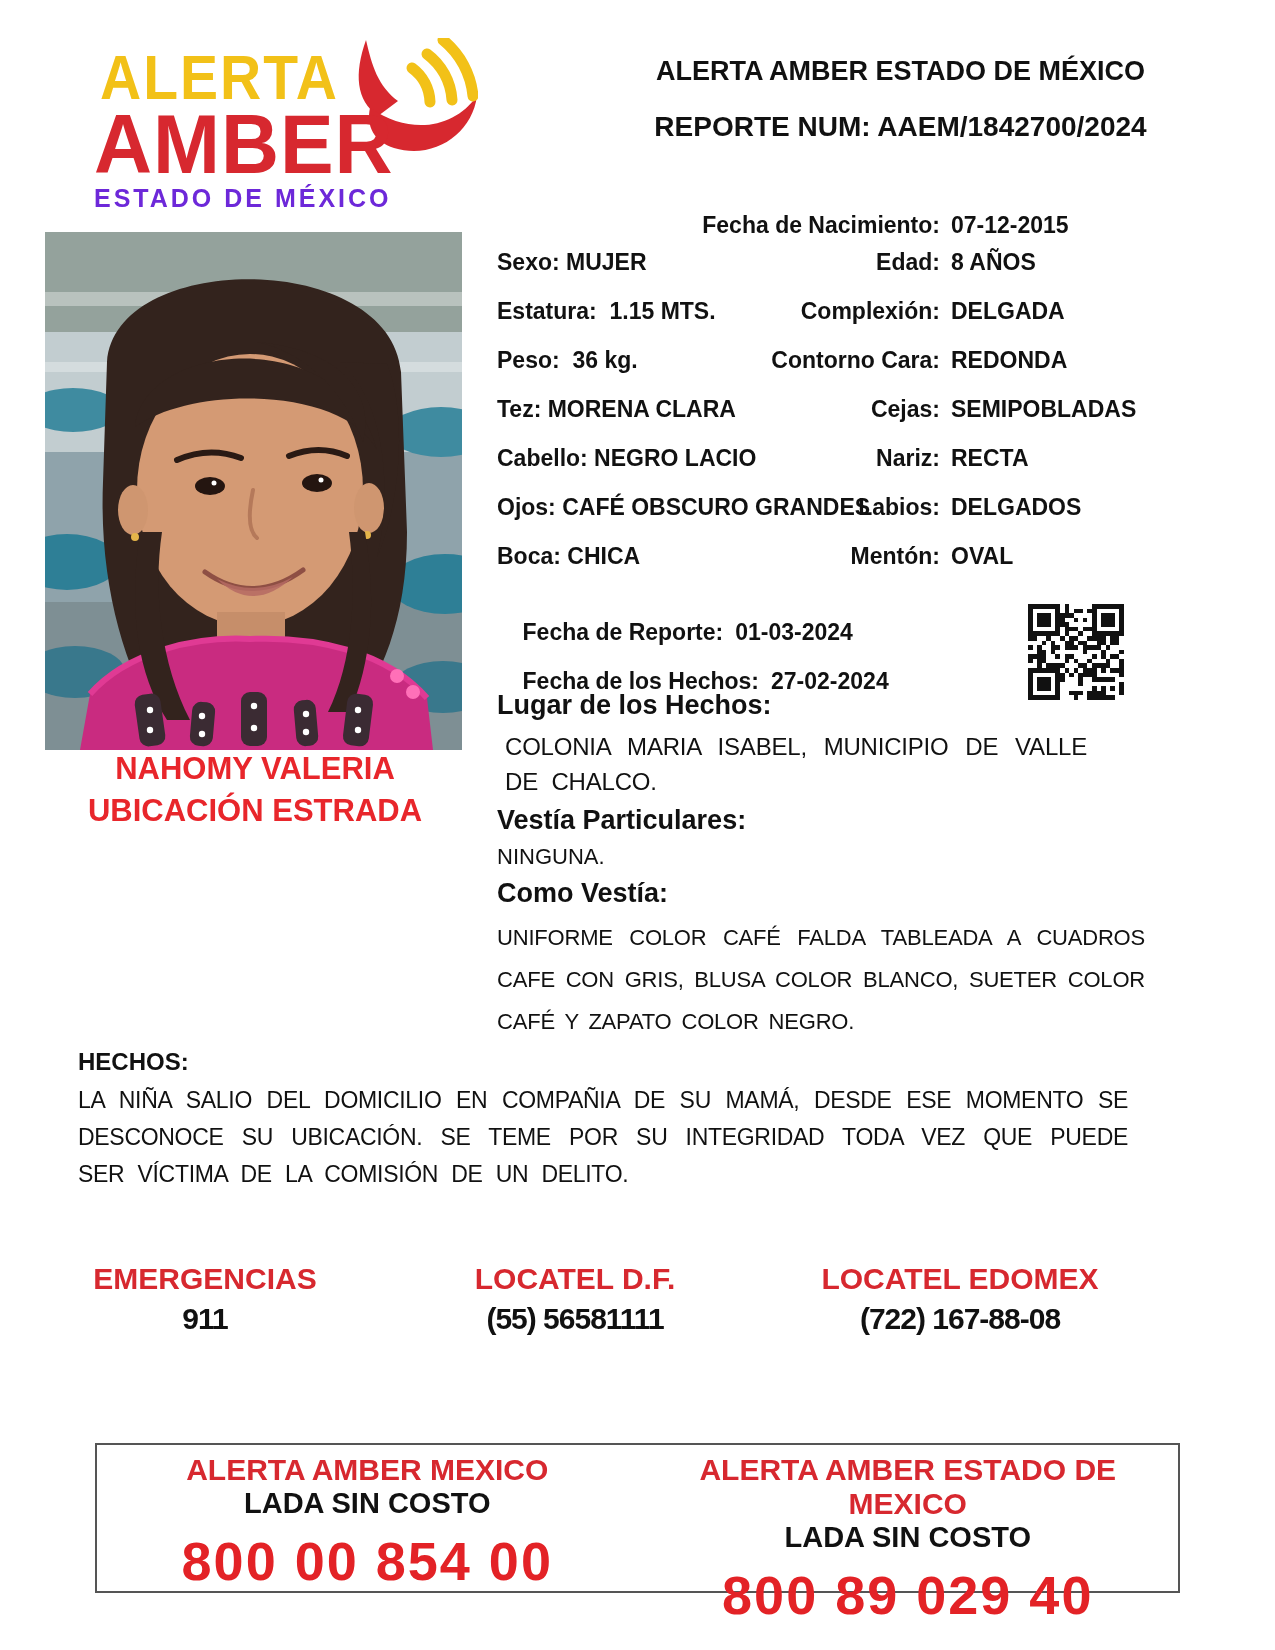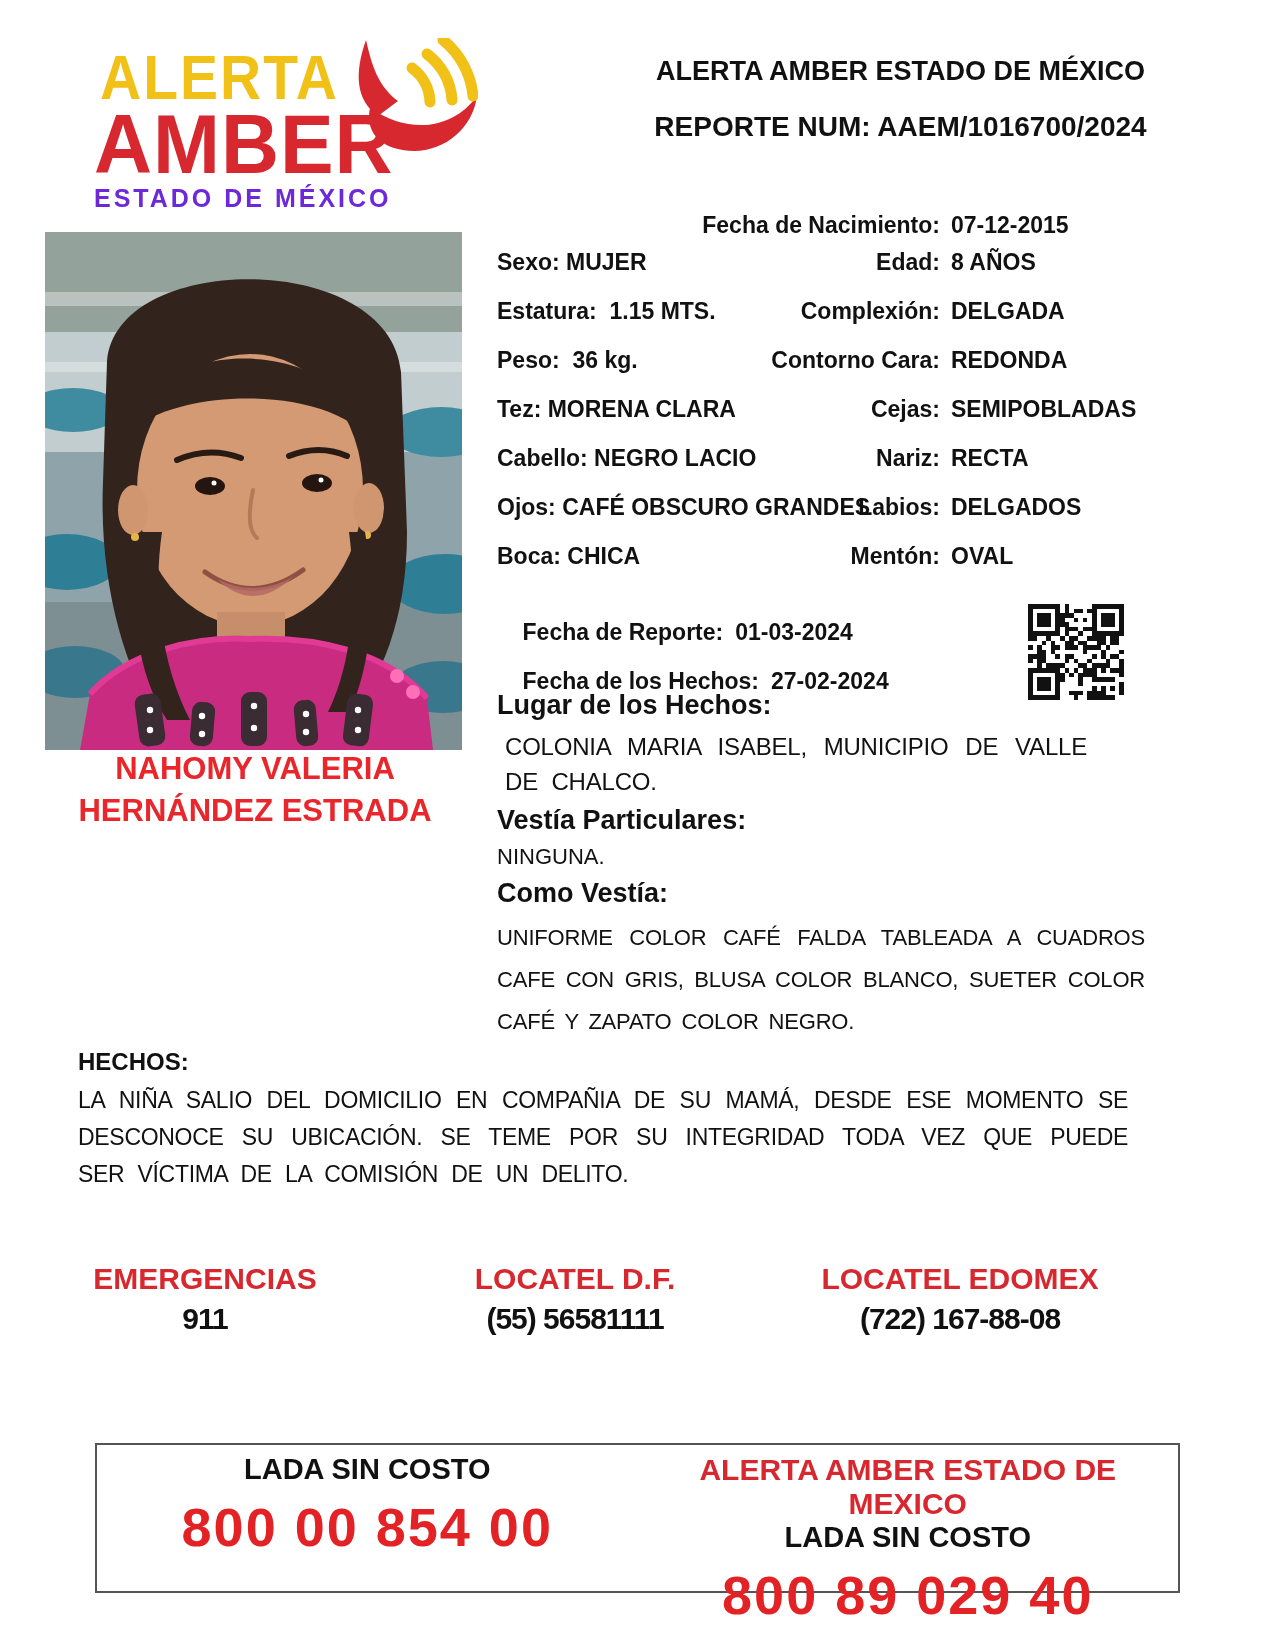--- a/index.html
+++ b/index.html
@@ -81,21 +81,21 @@
     <path d="M86,30 A44,44 0 0 1 104,64" fill="none" stroke="#F2C118" stroke-width="11" stroke-linecap="round"></path>
     <path d="M101,16 A62,62 0 0 1 126,62" fill="none" stroke="#F2C118" stroke-width="11" stroke-linecap="round"></path>
     <path d="M117,2 A82,82 0 0 1 147,58" fill="none" stroke="#F2C118" stroke-width="11" stroke-linecap="round"></path>
   </svg>
   <span class="logo-amber">AMBER</span>
   <span class="logo-estado">ESTADO DE MÉXICO</span>
 </div>
 
 <div id="hdr" class="abs">
   <div class="t1">ALERTA AMBER ESTADO DE MÉXICO</div>
-  <div class="t2">REPORTE NUM: AAEM/1016700/2024</div>
+  <div class="t2">REPORTE NUM: AAEM/1842700/2024</div>
 </div>
 
 <div id="photo" class="abs">
   <svg viewBox="0 0 417 518" aria-hidden="true">
     <rect width="417" height="518" fill="#aab6b6"></rect>
     <rect y="0" width="417" height="100" fill="#94a29c"></rect>
     <rect y="100" width="417" height="120" fill="#c2cdd0"></rect>
     <rect y="220" width="417" height="150" fill="#8fa3ab"></rect>
     <rect y="370" width="417" height="148" fill="#7e8f94"></rect>
     <rect x="0" y="60" width="417" height="14" fill="#ffffff" opacity="0.35"></rect>
@@ -161,21 +161,21 @@
       <circle cx="261" cy="482" r="3.2"></circle>
         <circle cx="261" cy="500" r="3.2"></circle>
       <circle cx="313" cy="478" r="3.2"></circle>
         <circle cx="313" cy="498" r="3.2"></circle>
     </g>
   </svg>
 </div>
 
 <div id="pname" class="abs">
   <div>NAHOMY VALERIA</div>
-  <div>HERNÁNDEZ ESTRADA</div>
+  <div>UBICACIÓN ESTRADA</div>
 </div>
 
 <div id="details" class="abs">
   <div class="drow first">
     <span class="dl"></span>
     <span class="dm">Fecha de Nacimiento:</span>
     <span class="dv">07-12-2015</span>
   </div>
   <div class="drow">
     <span class="dl">Sexo: MUJER</span>
@@ -394,20 +394,21 @@
   <div class="cl">LOCATEL D.F.</div>
   <div class="cn">(55) 56581111</div>
 </div>
 <div id="c2" class="contact">
   <div class="cl">LOCATEL EDOMEX</div>
   <div class="cn">(722) 167-88-08</div>
 </div>
 
 <div id="fbox" class="abs">
   <div class="fcol">
+    <div class="ft">ALERTA AMBER MEXICO</div>
     <div class="fs">LADA SIN COSTO</div>
     <div class="fn">800 00 854 00</div>
   </div>
   <div class="fcol">
     <div class="ft">ALERTA AMBER ESTADO DE MEXICO</div>
     <div class="fs">LADA SIN COSTO</div>
     <div class="fn">800 89 029 40</div>
   </div>
 </div>
 

